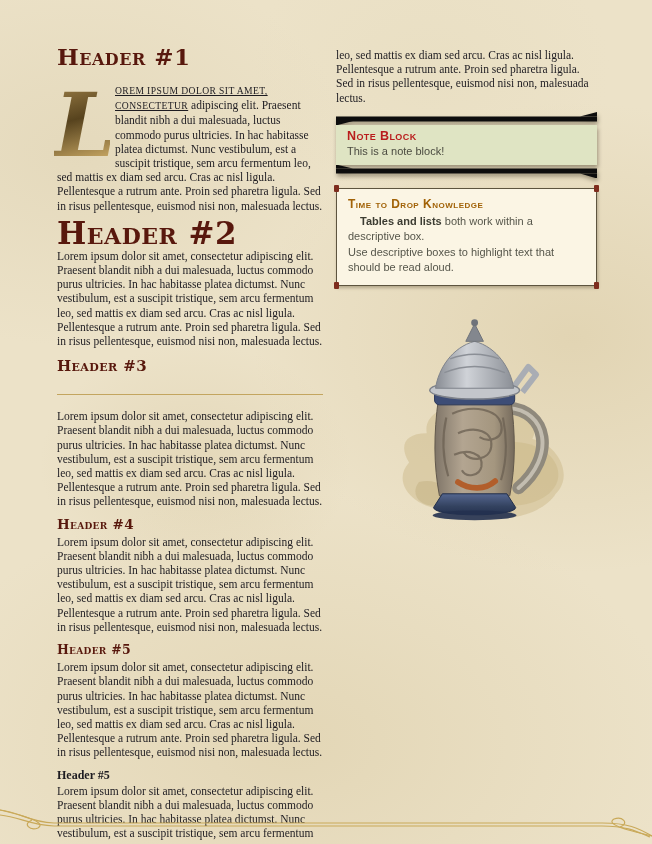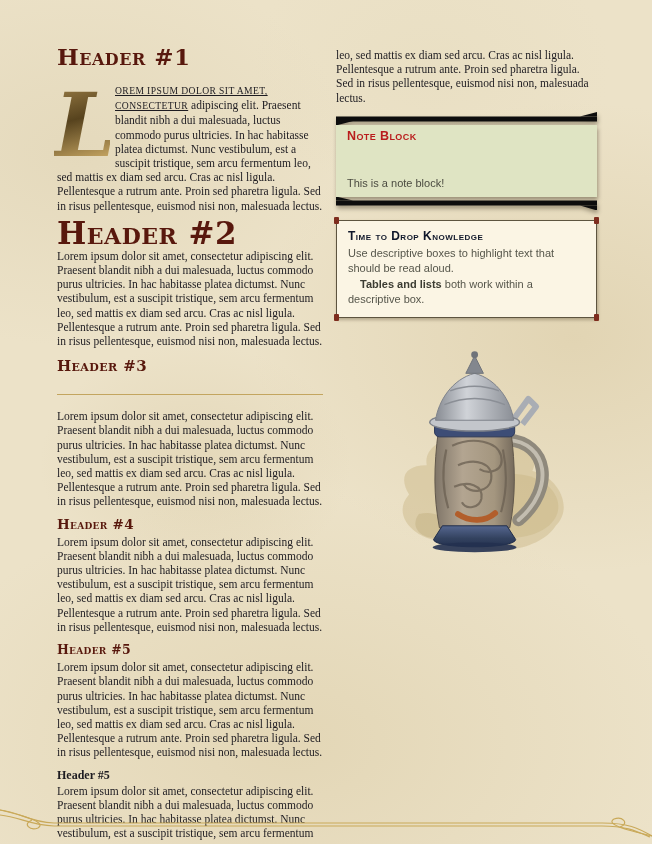--- a/index.html
+++ b/index.html
@@ -43,33 +43,33 @@
       -webkit-background-clip:text;background-clip:text;
       color:transparent;text-shadow:none;
     }
   }
   .lead{font-size:9.6px;letter-spacing:0.4px;text-decoration:underline;}
   
   .note{margin:6px 0 10px;filter:drop-shadow(1px 3px 2px rgba(60,50,30,0.45));}
   .note-bar{display:block;width:100%;height:13px;}
   .note-inner{background:#dfe4c3;padding:4px 11px 7px;}
   .note-title{font-family:"Liberation Sans", sans-serif;font-variant:small-caps;font-weight:bold;font-size:12.5px;line-height:15px;color:#b91c1c;letter-spacing:0.4px;}
-  .note-text{font-family:"Liberation Sans", sans-serif;font-size:11px;line-height:14px;color:#4b4b40;margin-top:32px;}
+  .note-text{font-family:"Liberation Sans", sans-serif;font-size:11px;line-height:14px;color:#4b4b40;}
   
   .descbox{
     position:relative;margin:10px 0 0;
     background:#fbf5e4;
     border:1px solid #5d543f;
     padding:7px 11px 9px;
     box-shadow:1px 2px 3px rgba(80,65,40,0.35);
   }
   .dot{position:absolute;width:5px;height:7px;background:#7e2d1e;border-radius:1px;}
   .dot.tl{top:-4px;left:-3px;} .dot.tr{top:-4px;right:-3px;}
   .dot.bl{bottom:-4px;left:-3px;} .dot.br{bottom:-4px;right:-3px;}
-  .desc-title{font-family:"Liberation Sans", sans-serif;font-variant:small-caps;font-weight:bold;font-size:12px;line-height:16px;color:#0f172a;letter-spacing:0.5px;margin-bottom:2px;}
+  .desc-title{font-family:"Liberation Sans", sans-serif;font-variant:small-caps;font-weight:bold;font-size:12px;line-height:16px;color:#a16207;letter-spacing:0.5px;margin-bottom:2px;}
   .desc-line{margin:0;font-family:"Liberation Sans", sans-serif;font-size:11px;line-height:15.5px;color:#56564b;}
   .desc-line.indent{text-indent:12px;}
   .desc-line b{color:#3c3c32;}
   
   .stein-wrap{margin:22px 0 0 36px;width:215px;height:225px;}
   .footer-flourish{position:absolute;left:0;bottom:6px;width:652px;height:30px;}
 </style>
 </head>
 <body>
 
@@ -114,22 +114,22 @@
         <polygon points="261,8.5 261,13.5 244,8.5" fill="#0d0d0d"></polygon>
       </svg>
     </div>
 
     <div class="descbox">
       <span class="dot tl"></span>
       <span class="dot tr"></span>
       <span class="dot bl"></span>
       <span class="dot br"></span>
       <div class="desc-title">Time to Drop Knowledge</div>
+      <p class="desc-line indent"><b>Tables and lists</b><span> both work within a descriptive box.</span></p>
       <p class="desc-line">Use descriptive boxes to highlight text that should be read aloud.</p>
-      <p class="desc-line indent"><b>Tables and lists</b><span> both work within a descriptive box.</span></p>
     </div>
 
     <div class="stein-wrap">
       <svg viewBox="0 0 220 230" width="215" height="225">
         <defs>
           <linearGradient id="bodyGrad" x1="0" y1="0" x2="1" y2="0">
             <stop offset="0" stop-color="#7f7568"></stop>
             <stop offset="0.35" stop-color="#b3a591"></stop>
             <stop offset="0.75" stop-color="#a4967f"></stop>
             <stop offset="1" stop-color="#756a5c"></stop>

